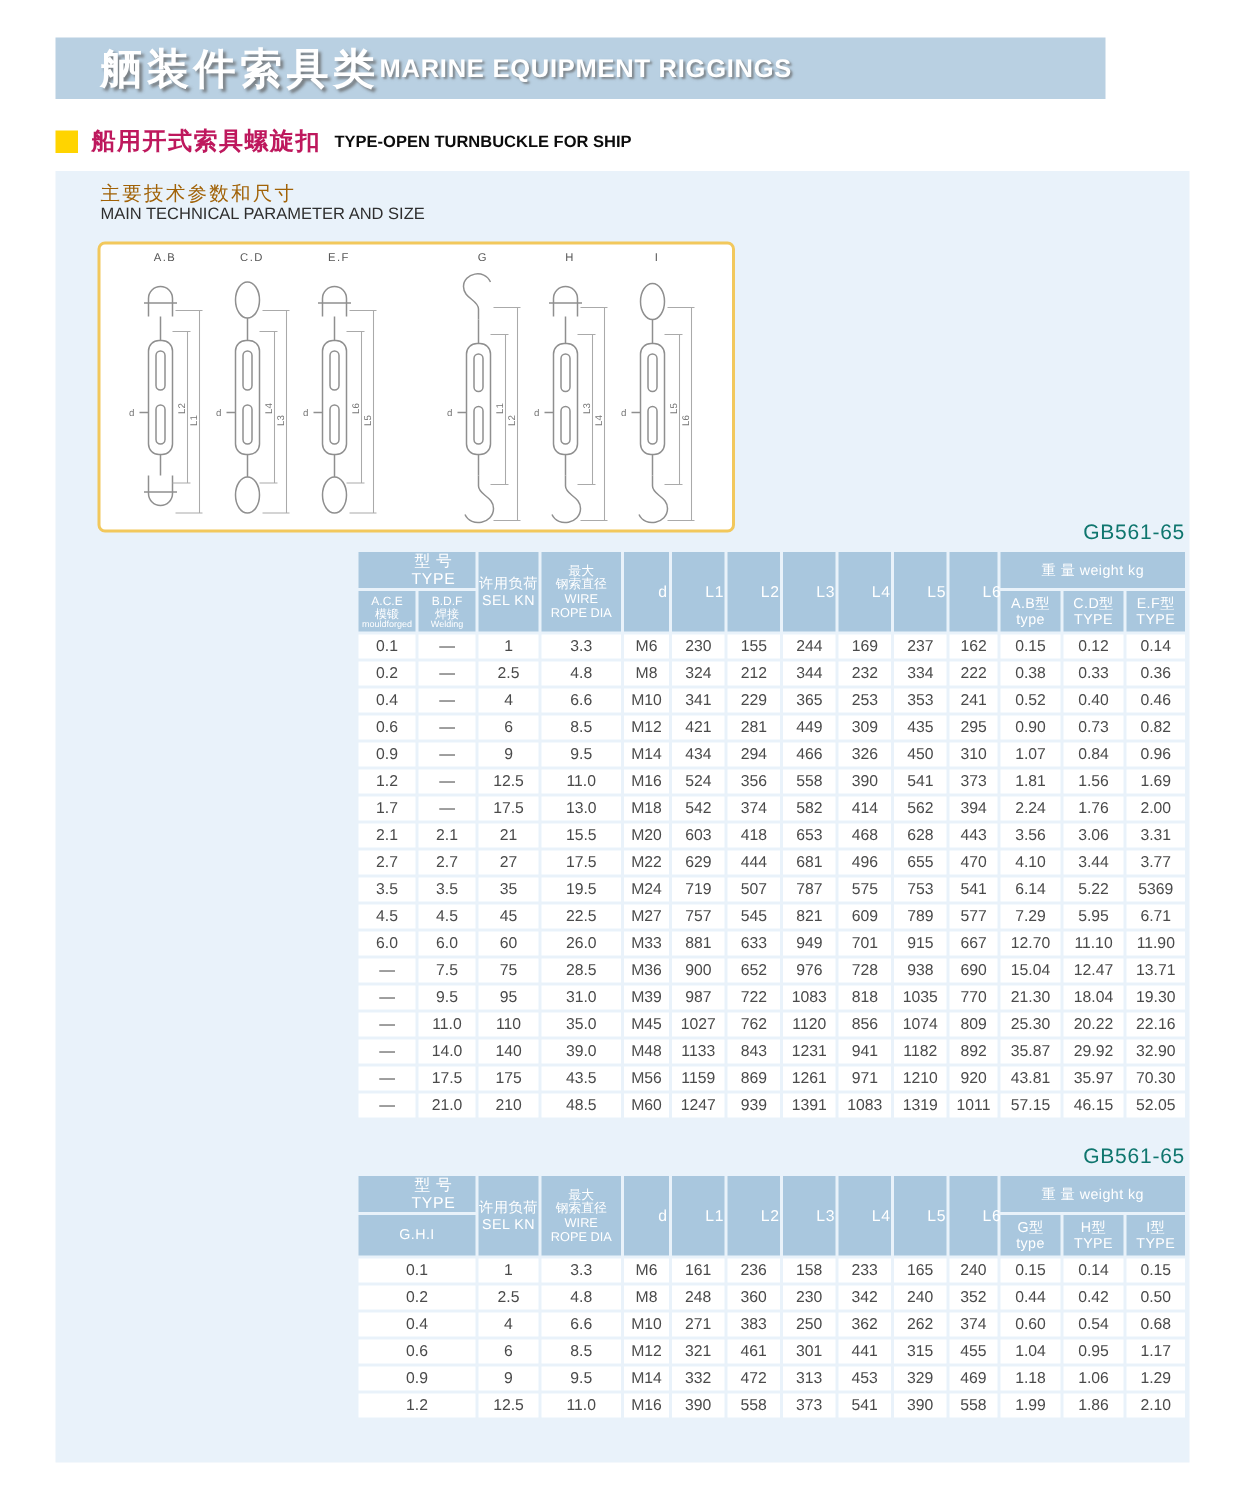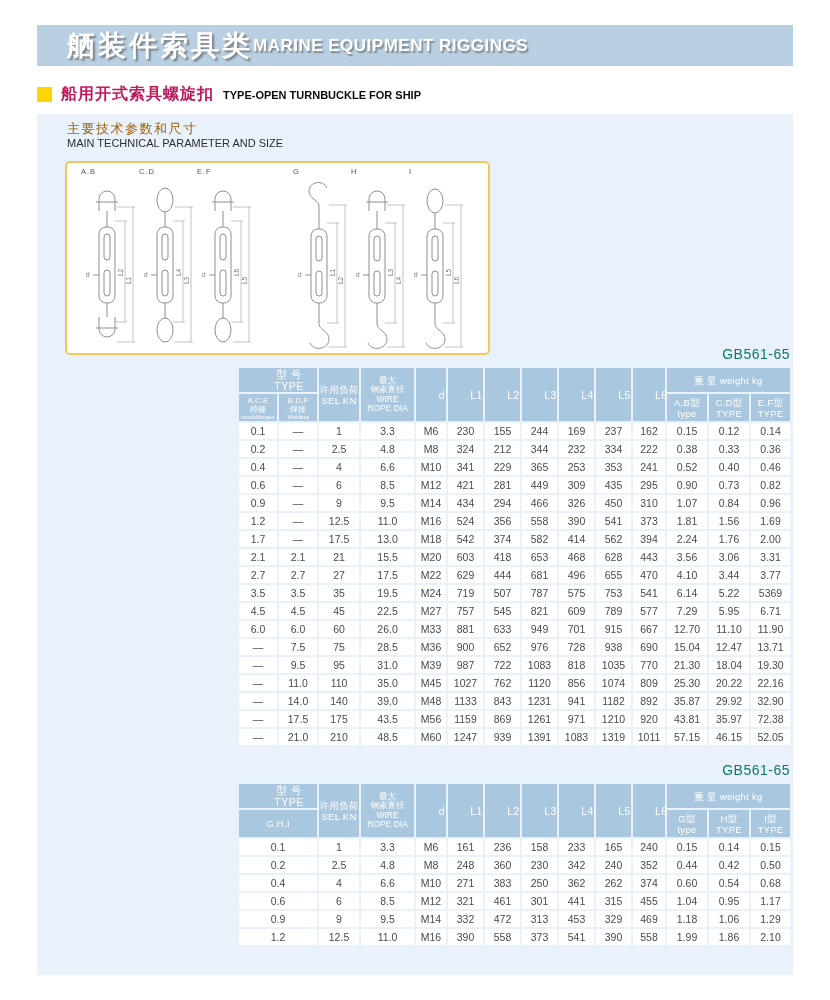--- a/index.html
+++ b/index.html
@@ -1,40 +1,40 @@
 <!DOCTYPE html>
 <html><head>
 <meta charset="utf-8">
 <style>
   * { margin:0; padding:0; box-sizing:border-box; }
   html,body { width:830px; height:1000px; background:#ffffff;
     font-family:"Liberation Sans", sans-serif; }
   #page { position:relative; width:830px; height:1000px; overflow:hidden; }
 
-  .header-bar { position:absolute; left:37px; top:25px; width:756px; height:41px;
+  .header-bar { position:absolute; left:37px; top:25px; width:700px; height:41px;
     background:#b9d0e2; display:flex; align-items:center; padding-left:30px; }
   .title-cn { font-size:28px; font-weight:bold; color:#fff; letter-spacing:3px;
     text-shadow:2px 2px 2px rgba(100,100,100,.75); }
   .title-en { font-size:17px; font-weight:bold; color:#fff; 
     letter-spacing:.5px; text-shadow:1.5px 1.5px 1.5px rgba(100,100,100,.7); }
 
   .subtitle { position:absolute; left:37px; top:84px; display:flex; align-items:center; }
   .yellow-sq { width:15px; height:15px; background:#ffd400; margin-right:9px; flex:0 0 auto; }
   .sub-cn { font-size:16px; font-weight:bold; color:#be185d; letter-spacing:1px; }
   .sub-en { font-size:11px; font-weight:bold; color:#0c0c0c; margin-left:9px; }
 
   .panel { position:absolute; left:37px; top:114px; width:756px; height:861px; background:#e9f2fa; }
 
   .section-cn { position:absolute; left:67px; top:120px; font-size:13px; color:#a16207; letter-spacing:1.5px; }
   .section-en { position:absolute; left:67px; top:137px; font-size:11px; color:#2e2e2e; }
 
   .figbox { position:absolute; left:65px; top:161px; width:425px; height:194px;
     background:#fff; border:2px solid #f2c85c; border-radius:5px;
     display:flex; align-items:flex-start; padding:4px 0 0 14px; }
-  .fig-unit { width:58px; }
+  .fig-unit { width:58px; text-align:center; }
   .fig-spacer { width:38px; }
   .fig-label { display:block; font-size:7.5px; color:#555; letter-spacing:1px; height:10px; }
   .fig-unit svg { display:block; }
   .tb { stroke:#8f8f8f; stroke-width:1; fill:none; }
   .dimline { stroke:#aaa; stroke-width:.7; fill:none; }
   .dimtxt { font-size:6.5px; fill:#777; stroke:none; font-family:"Liberation Sans",sans-serif; }
 
   .gb-label { position:absolute; width:553px; left:237px; text-align:right;
     font-size:14px; color:#0f766e; letter-spacing:.5px; }
   #gb1 { top:346px; } #gb2 { top:762px; }
@@ -595,21 +595,21 @@
           <td>43.5</td>
           <td>M56</td>
           <td>1159</td>
           <td>869</td>
           <td>1261</td>
           <td>971</td>
           <td>1210</td>
           <td>920</td>
           <td>43.81</td>
           <td>35.97</td>
-          <td>72.38</td>
+          <td>70.30</td>
         </tr>
         <tr>
           <td>—</td>
           <td>21.0</td>
           <td>210</td>
           <td>48.5</td>
           <td>M60</td>
           <td>1247</td>
           <td>939</td>
           <td>1391</td>

